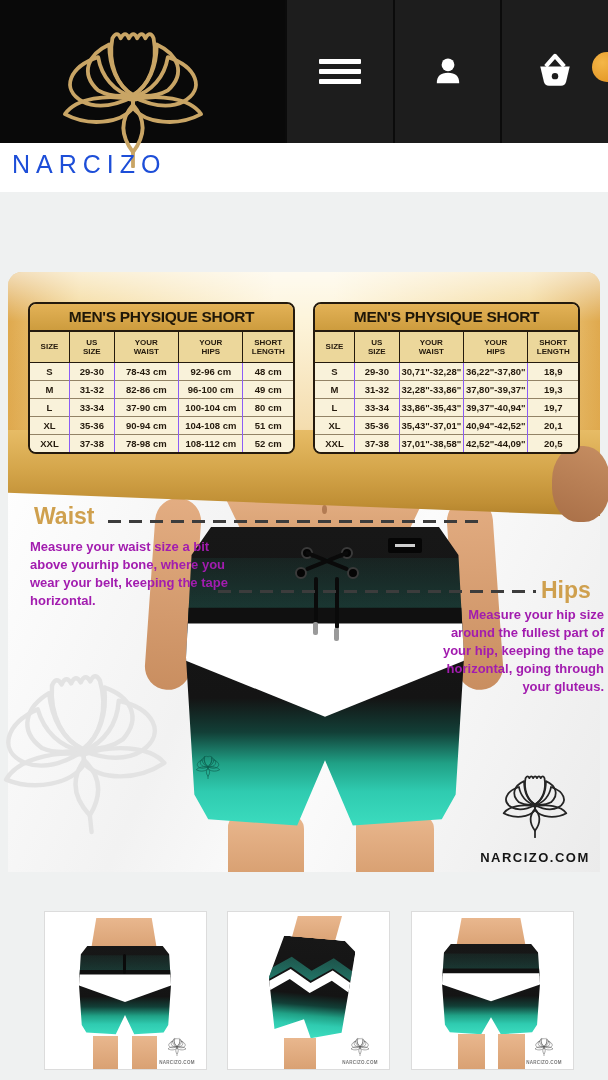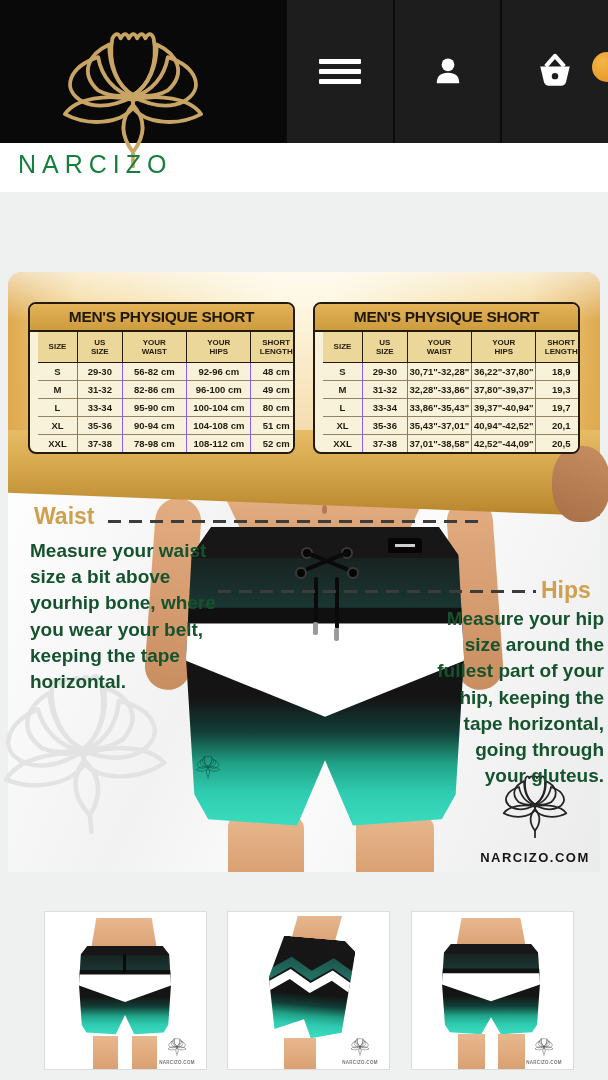--- a/index.html
+++ b/index.html
@@ -7,39 +7,39 @@
         font-family:"Liberation Sans",sans-serif;}
   .abs{position:absolute;}
 
   
   .hdr{left:0;top:0;width:608px;height:143px;background:#090909;z-index:6;}
   .nav{left:285px;top:0;width:323px;height:143px;background:#1d1d1d;display:flex;z-index:7;}
   .nav-cell{flex:1;border-left:2px solid #0b0b0b;display:flex;align-items:center;justify-content:center;cursor:pointer;}
   .burger{width:42px;}
   .burger div{height:5px;background:#fff;margin:5px 0;border-radius:1px;}
   .whitestrip{left:0;top:143px;width:608px;height:49px;background:#ffffff;z-index:5;}
-  .brandword{left:18px;top:150px;font-size:25px;letter-spacing:6px;color:#15803d;font-weight:400;z-index:8;}
+  .brandword{left:12px;top:150px;font-size:25px;letter-spacing:6px;color:#1d4ed8;font-weight:400;z-index:8;}
   .logo-lotus{left:22px;top:16px;width:222px;height:152px;color:#c9a565;z-index:8;}
   .badge{left:592px;top:52px;width:30px;height:30px;border-radius:50%;
          background:radial-gradient(circle at 35% 35%,#f4b648,#df8f1e);z-index:9;}
 
   
   .goldcard{left:8px;top:272px;width:592px;height:198px;border-radius:14px 14px 0 0;z-index:3;
     background:linear-gradient(90deg,#dfa94e 0%,#f3d795 12%,#fdf4da 45%,#fdf4da 55%,#f3d795 88%,#dfa94e 100%);}
   .goldcard::after{content:"";position:absolute;inset:0;border-radius:14px 14px 0 0;
     background:linear-gradient(180deg,rgba(255,255,255,.6) 0%,rgba(255,255,255,0) 25%,rgba(223,169,78,.30) 78%,rgba(205,148,58,.5) 100%);}
   .ribbon{left:8px;top:430px;width:592px;height:86px;z-index:4;
     clip-path:polygon(0 0,100% 0,100% 100%,0 73%);
     background:linear-gradient(180deg,#e7bc66 0%,#d5a64b 45%,#c08f35 85%,#b3832c 100%);}
 
   .tables{left:28px;top:302px;width:552px;display:flex;gap:18px;z-index:5;}
   .sizetable{flex:1;border:2px solid #241a0d;border-radius:8px;overflow:hidden;background:#f9f2da;}
   .t-title{height:26px;line-height:26px;text-align:center;font-weight:800;font-size:15.5px;color:#1f1708;
     letter-spacing:-.3px;background:linear-gradient(180deg,#e3b257,#cd9c3e);border-bottom:2px solid #241a0d;}
-  table{width:100%;border-collapse:collapse;table-layout:fixed;margin-left:8px;}
+  table{width:100%;border-collapse:collapse;table-layout:fixed;}
   th{background:#ecd79b;font-size:8px;font-weight:700;color:#241a0d;white-space:pre-line;
      height:30px;line-height:1.15;border-left:1px solid #241a0d;border-bottom:1px solid #241a0d;padding:0;}
   td{background:#f9f2da;font-size:9.5px;font-weight:700;color:#241a0d;text-align:center;height:17px;
      border-left:1px solid #8b5cf6;border-top:1px solid rgba(90,70,40,.65);padding:0;}
   th:first-child,td:first-child{border-left:none;}
   col.c1{width:15%;}col.c2{width:17%;}col.c3{width:24.5%;}col.c4{width:24.5%;}col.c5{width:19%;}
 
   
   .panel{left:8px;top:430px;width:592px;height:442px;z-index:1;
     background:linear-gradient(115deg,#ffffff 0%,#f2f2f2 38%,#fbfbfb 58%,#ebebeb 100%);}
@@ -73,21 +73,21 @@
   .lace-x1{left:118px;top:32px;width:46px;height:4px;transform:rotate(22deg);border-radius:2px;}
   .lace-x2{left:118px;top:32px;width:46px;height:4px;transform:rotate(-22deg);border-radius:2px;}
   .lace-d{width:4px;border-radius:2px;}
   .lace-tip{position:absolute;width:5px;height:13px;background:#9a9a9a;border-radius:2px;}
   .tag{left:202px;top:11px;width:34px;height:15px;background:#060606;border-radius:2px;}
   .tag::after{content:"";position:absolute;left:7px;top:6px;width:20px;height:3px;background:#cfcfcf;}
 
   
   .dash{height:3px;z-index:6;background:repeating-linear-gradient(90deg,#3c3c3c 0 13px,transparent 13px 21px);}
   .g-title{font-size:23px;font-weight:800;color:#cfa04e;z-index:6;}
-  .g-text{font-size:19px;font-weight:700;color:#14532d;line-height:1.38;z-index:6;}
+  .g-text{font-size:13px;font-weight:700;color:#a21caf;line-height:1.38;z-index:6;}
 
   
   .mark-lotus{left:492px;top:768px;width:86px;height:70px;color:#242424;z-index:4;}
   .mark-text{left:462px;top:850px;width:146px;text-align:center;font-size:13px;font-weight:700;
     letter-spacing:1.5px;color:#151515;z-index:4;}
 
   
   .thumb{top:911px;width:161px;height:157px;background:#fff;border:1px solid #dcdcdc;overflow:hidden;z-index:2;cursor:pointer;}
   .t-shorts{position:absolute;overflow:hidden;}
   .mini-mark{position:absolute;right:6px;bottom:4px;width:46px;text-align:center;z-index:3;}
@@ -216,35 +216,35 @@
               <th>YOUR
 HIPS</th>
               <th>SHORT
 LENGTH</th>
             </tr>
           </thead>
         <tbody class="body">
             <tr>
               <td>S</td>
               <td>29-30</td>
-              <td>56-82 cm</td>
+              <td>78-43 cm</td>
               <td>92-96 cm</td>
               <td>48 cm</td>
             </tr>
             <tr>
               <td>M</td>
               <td>31-32</td>
               <td>82-86 cm</td>
               <td>96-100 cm</td>
               <td>49 cm</td>
             </tr>
             <tr>
               <td>L</td>
               <td>33-34</td>
-              <td>95-90 cm</td>
+              <td>37-90 cm</td>
               <td>100-104 cm</td>
               <td>80 cm</td>
             </tr>
             <tr>
               <td>XL</td>
               <td>35-36</td>
               <td>90-94 cm</td>
               <td>104-108 cm</td>
               <td>51 cm</td>
             </tr>

